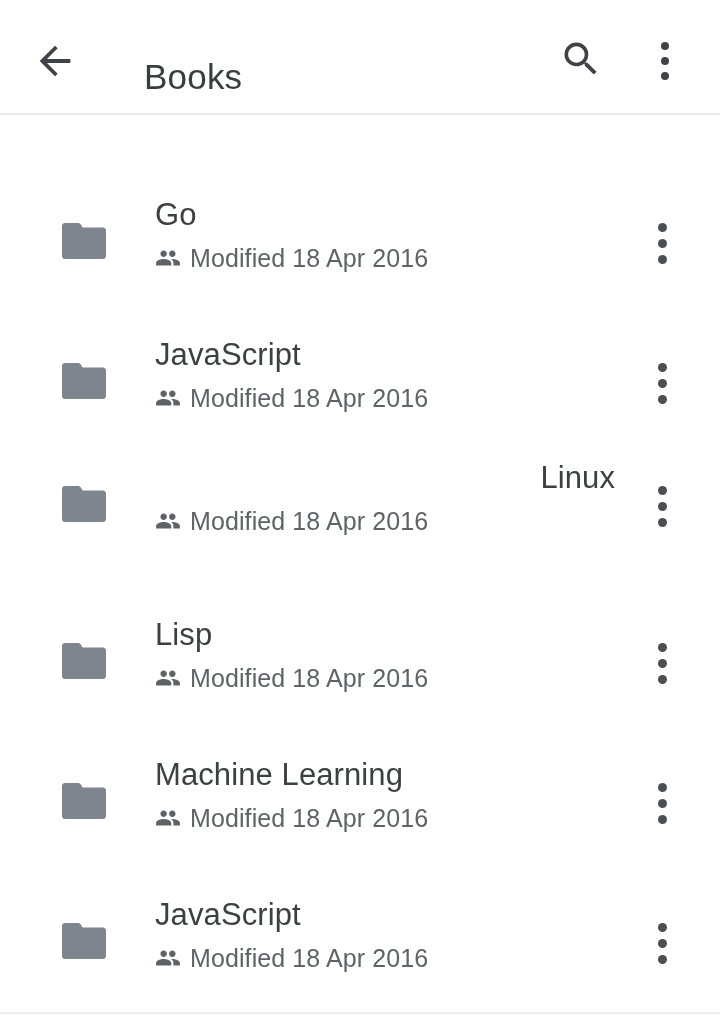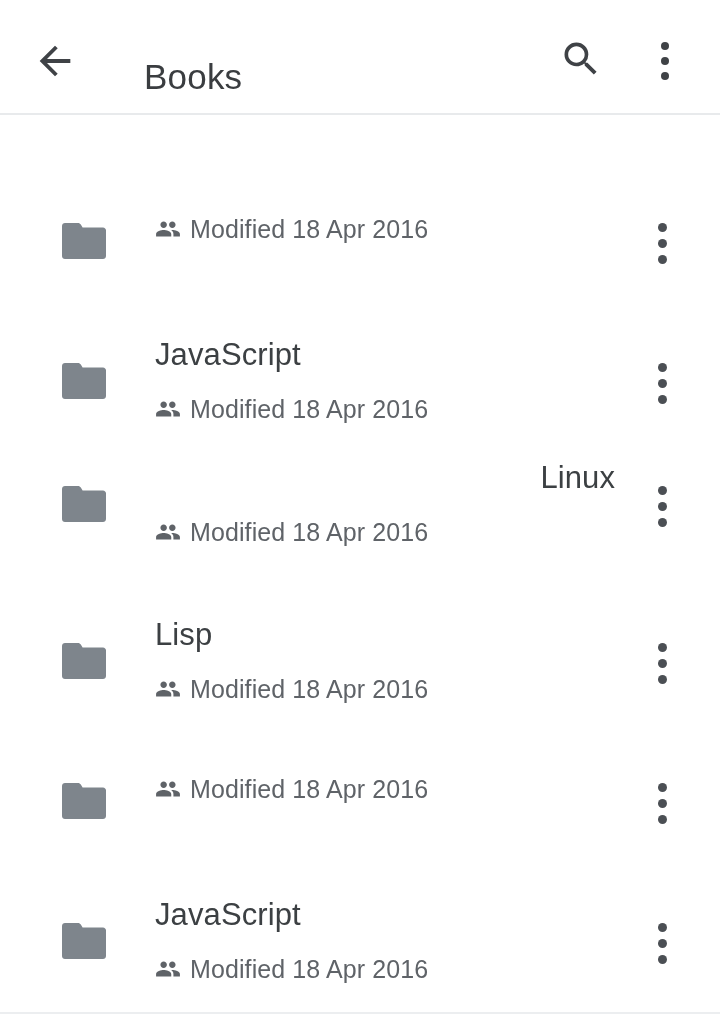--- a/index.html
+++ b/index.html
@@ -137,21 +137,21 @@
   .row-title {
     font-size: 31px;
     font-weight: 400;
     color: #3c4043;
     line-height: 40px;
     letter-spacing: 0.1px;
     white-space: nowrap;
   }
 
   .row-sub {
-    margin-top: 18px;
+    margin-top: 7px;
     display: flex;
     align-items: center;
     gap: 9px;
   }
 
   .row-sub-label {
     font-size: 25px;
     font-weight: 400;
     color: #5f6368;
     line-height: 32px;
@@ -231,20 +231,21 @@
       </div>
     </div>
 
     <div class="row" style="top:173px;">
       <div class="row-folder-icon">
         <svg viewBox="0 0 44 36" width="44" height="36" aria-hidden="true">
           <path d="M3,0 H16 C17.2,0 18.2,0.6 18.8,1.6 L20.6,4.6 H41 C42.6,4.6 44,6 44,7.6 V33 C44,34.7 42.6,36 41,36 H3 C1.3,36 0,34.7 0,33 V3 C0,1.3 1.3,0 3,0 Z" fill="#7e858c"></path>
         </svg>
       </div>
       <div class="row-texts">
+        <div class="row-title">Go</div>
         <div class="row-sub">
           <span class="people-icon">
             <svg viewBox="0 0 24 24" width="26" height="26" aria-hidden="true">
               <path d="M16 11c1.66 0 2.99-1.34 2.99-3S17.66 5 16 5c-1.66 0-3 1.34-3 3s1.34 3 3 3zm-8 0c1.66 0 2.99-1.34 2.99-3S9.66 5 8 5C6.34 5 5 6.34 5 8s1.34 3 3 3zm0 2c-2.33 0-7 1.17-7 3.5V19h14v-2.5c0-2.33-4.67-3.5-7-3.5zm8 0c-.29 0-.62.02-.97.05 1.16.84 1.97 1.97 1.97 3.45V19h6v-2.5c0-2.33-4.67-3.5-7-3.5z" fill="#5f6368"></path>
             </svg>
           </span>
           <span class="row-sub-label">Modified 18 Apr 2016</span>
         </div>
       </div>
       <div class="row-overflow">
@@ -334,20 +335,21 @@
       </div>
     </div>
 
     <div class="row" style="top:733px;">
       <div class="row-folder-icon">
         <svg viewBox="0 0 44 36" width="44" height="36" aria-hidden="true">
           <path d="M3,0 H16 C17.2,0 18.2,0.6 18.8,1.6 L20.6,4.6 H41 C42.6,4.6 44,6 44,7.6 V33 C44,34.7 42.6,36 41,36 H3 C1.3,36 0,34.7 0,33 V3 C0,1.3 1.3,0 3,0 Z" fill="#7e858c"></path>
         </svg>
       </div>
       <div class="row-texts">
+        <div class="row-title">Machine Learning</div>
         <div class="row-sub">
           <span class="people-icon">
             <svg viewBox="0 0 24 24" width="26" height="26" aria-hidden="true">
               <path d="M16 11c1.66 0 2.99-1.34 2.99-3S17.66 5 16 5c-1.66 0-3 1.34-3 3s1.34 3 3 3zm-8 0c1.66 0 2.99-1.34 2.99-3S9.66 5 8 5C6.34 5 5 6.34 5 8s1.34 3 3 3zm0 2c-2.33 0-7 1.17-7 3.5V19h14v-2.5c0-2.33-4.67-3.5-7-3.5zm8 0c-.29 0-.62.02-.97.05 1.16.84 1.97 1.97 1.97 3.45V19h6v-2.5c0-2.33-4.67-3.5-7-3.5z" fill="#5f6368"></path>
             </svg>
           </span>
           <span class="row-sub-label">Modified 18 Apr 2016</span>
         </div>
       </div>
       <div class="row-overflow">

